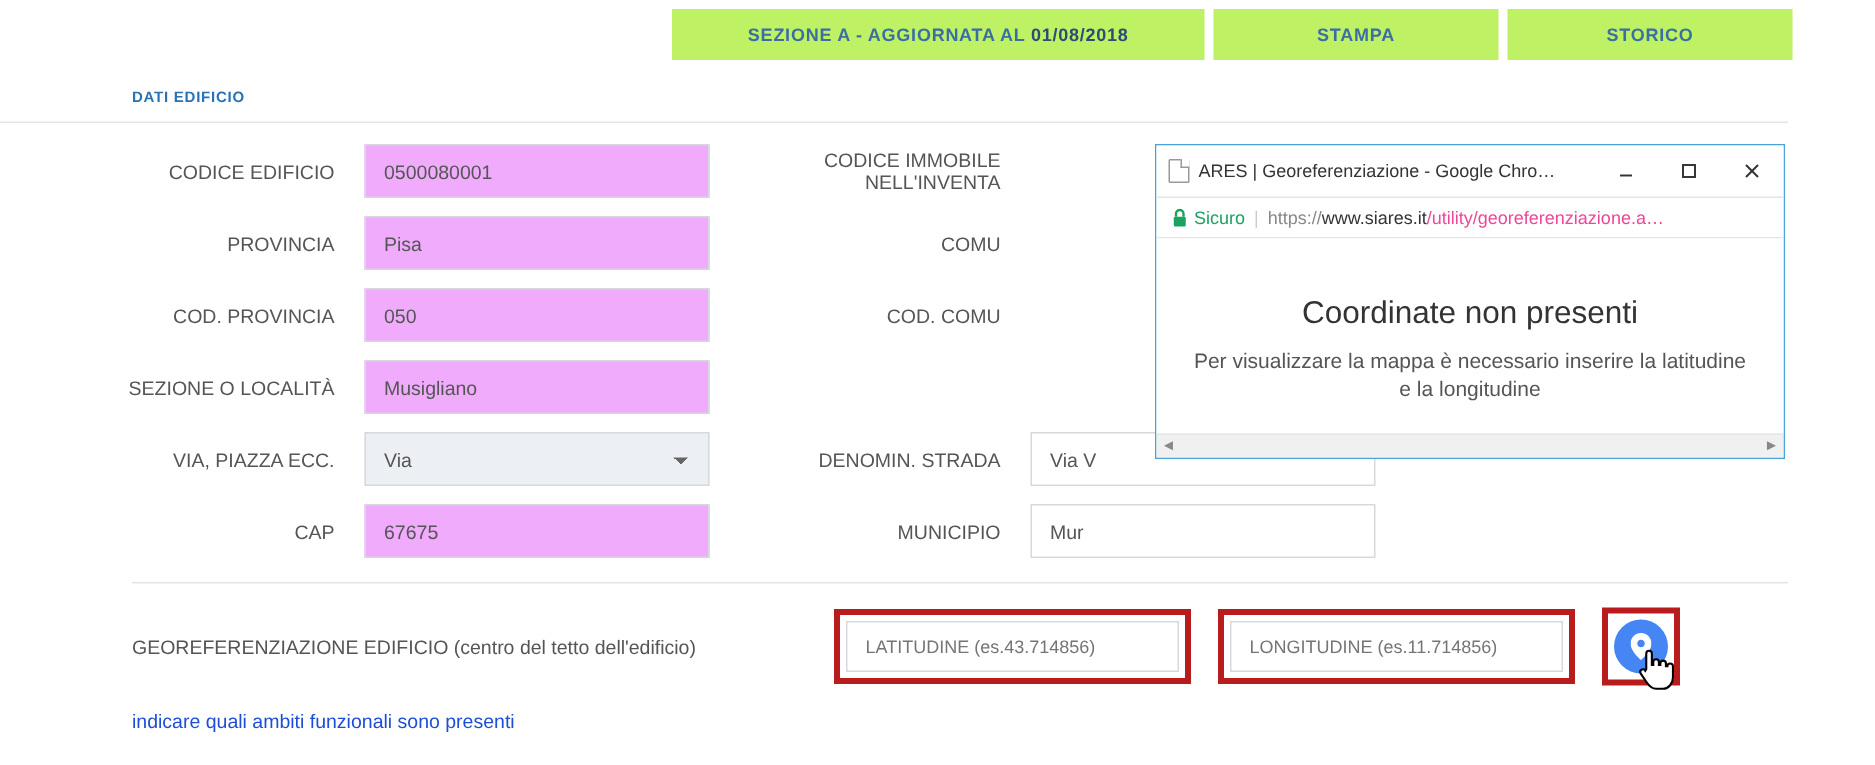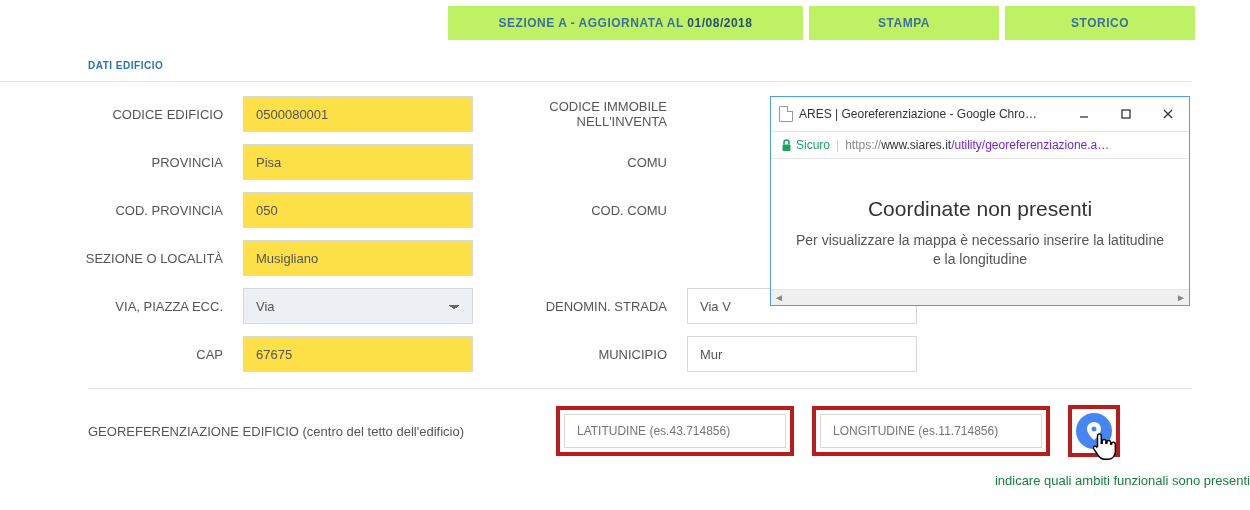--- a/index.html
+++ b/index.html
@@ -8,31 +8,31 @@
     .top-tab { background: #bef264; color: #3b6fa4; padding: 10px 16px; font-size: 12px; text-align: center; letter-spacing: 0.5px; font-weight: 600; }
     .tab1 { width: 355px; }
     .top-tab strong { color: #2d4d73; }
     .tab2 { width: 190px; }
     .tab3 { width: 190px; }
     .section-title { color: #2773b5; font-weight: 700; font-size: 10px; letter-spacing: 0.5px; padding: 14px 0 10px 88px; border-bottom: 1px solid #e5e5e5; margin-bottom: 8px; margin-right: 58px; }
     .form-area {}
     .form-row { display: flex; align-items: center; padding: 6px 0; }
     .left-label { width: 243px; text-align: right; padding-right: 20px; color: #555; font-size: 13px; }
     .mid-label { width: 214px; text-align: right; padding-right: 20px; color: #555; font-size: 13px; }
-    .input-box { width: 230px; height: 36px; border: 1px solid #d5d9de; background: #fde047; padding: 0 12px; font-size: 13px; color: #555; outline: none; }
+    .input-box { width: 230px; height: 36px; border: 1px solid #d5d9de; background: #f0abfc; padding: 0 12px; font-size: 13px; color: #555; outline: none; }
     .select-box { width: 230px; height: 36px; border: 1px solid #d5d9de; background: #eceff3; padding: 0 12px; font-size: 13px; color: #555; outline: none; appearance: none; background-image: linear-gradient(45deg, transparent 50%, #666 50%), linear-gradient(135deg, #666 50%, transparent 50%); background-position: calc(100% - 18px) 16px, calc(100% - 13px) 16px; background-size: 5px 5px, 5px 5px; background-repeat: no-repeat; }
     .input-right { width: 230px; height: 36px; border: 1px solid #d5d9de; background: #fff; padding: 0 12px; font-size: 13px; color: #555; outline: none; }
     .hr-line { border-top: 1px solid #e5e5e5; margin: 10px 58px 0 88px; }
     .geo-row { display: flex; align-items: center; padding: 16px 0 6px 88px; gap: 18px; }
     .geo-label { color: #555; font-size: 13px; width: 450px; }
     .hl-box { border: 4px solid #b91c1c; padding: 4px; display: flex; align-items: center; }
     .geo-input { width: 222px; height: 34px; border: 1px solid #d5d9de; background: #fff; padding: 0 12px; font-size: 12px; color: #999; outline: none; }
     .pin-btn { width: 36px; height: 36px; background: #4585f4; border-radius: 50%; display: flex; align-items: center; justify-content: center; position: relative; }
     .cursor-hand { position: absolute; left: 18px; top: 22px; width: 30px; height: 32px; }
-    .bottom-text { padding: 10px 0 14px 88px; color: #15803d; font-size: 13px; text-align: right; }
+    .bottom-text { padding: 10px 0 14px 88px; color: #1d4ed8; font-size: 13px; }
     .popup { position: absolute; top: 96px; left: 770px; width: 420px; background: #fff; border: 1px solid #4aa3d8; box-shadow: none; }
     .popup-titlebar { background: #fff; display: flex; align-items: center; padding: 4px 0 4px 8px; border-bottom: 1px solid #e5e5e5; font-size: 12px; color: #333; }
     .popup-page-icon { width: 14px; height: 16px; border: 1px solid #999; border-radius: 1px; margin-right: 6px; position: relative; }
     .popup-page-icon::after { content: ''; position: absolute; top: -1px; right: -1px; width: 5px; height: 5px; background: #fff; border-left: 1px solid #999; border-bottom: 1px solid #999; }
     .popup-title { flex: 1; white-space: nowrap; overflow: hidden; text-overflow: ellipsis; }
     .popup-controls { display: flex; }
     .popup-ctrl { width: 42px; height: 26px; display: flex; align-items: center; justify-content: center; color: #666; font-family: Arial; font-size: 14px; }
     .popup-ctrl svg { width: 12px; height: 12px; }
     .popup-addrbar { display: flex; align-items: center; padding: 6px 10px; border-bottom: 1px solid #e5e5e5; font-size: 12px; background: #fff; }
     .lock-icon { color: #1aa260; margin-right: 4px; display: flex; align-items: center; }
@@ -142,21 +142,21 @@
   </div>
   <div class="popup-addrbar">
     <span class="lock-icon">
         <svg width="11" height="13" viewBox="0 0 11 13">
           <rect x="1.5" y="5.5" width="8" height="6.5" rx="1" fill="#1aa260"></rect>
           <path d="M3 5.5V3.5a2.5 2.5 0 015 0v2" fill="none" stroke="#1aa260" stroke-width="1.6"></path>
         </svg>
       </span>
     <span class="secure-text">Sicuro</span>
     <span class="divider">|</span>
-    <span class="url-text"><span style="color:#888">https://</span><span style="color:#333">www.siares.it</span><span style="color:#6d28d9">/utility/georeferenziazione.a…</span></span>
+    <span class="url-text"><span style="color:#888">https://</span><span style="color:#333">www.siares.it</span><span style="color:#ec4899">/utility/georeferenziazione.a…</span></span>
   </div>
   <div class="popup-body">
     <div class="popup-msg-title">Coordinate non presenti</div>
     <div class="popup-msg-text">Per visualizzare la mappa è necessario inserire la latitudine e la longitudine</div>
   </div>
   <div class="popup-scrollbar">
     <div class="scroll-arrow">◄</div>
     <div class="scroll-track"></div>
     <div class="scroll-arrow">►</div>
   </div>

